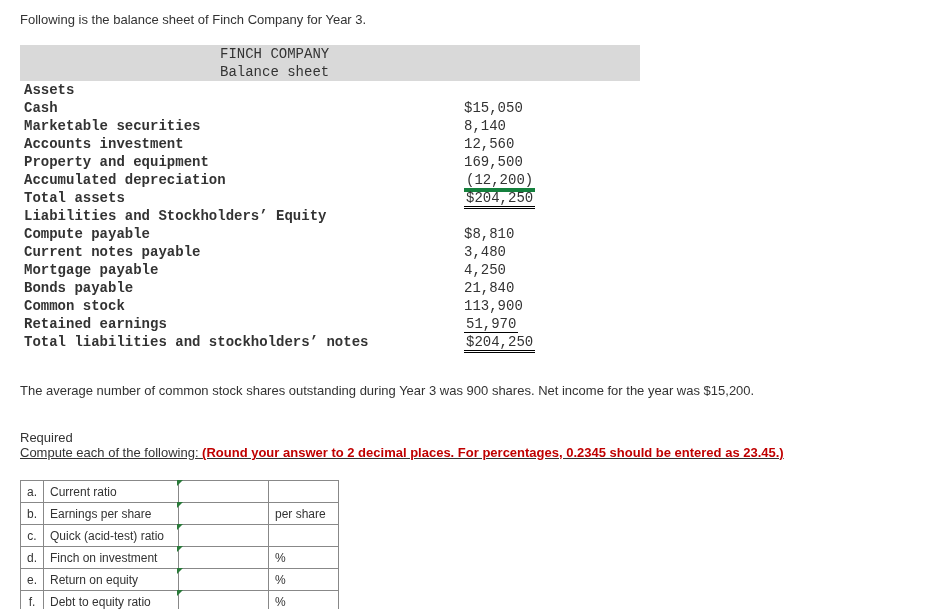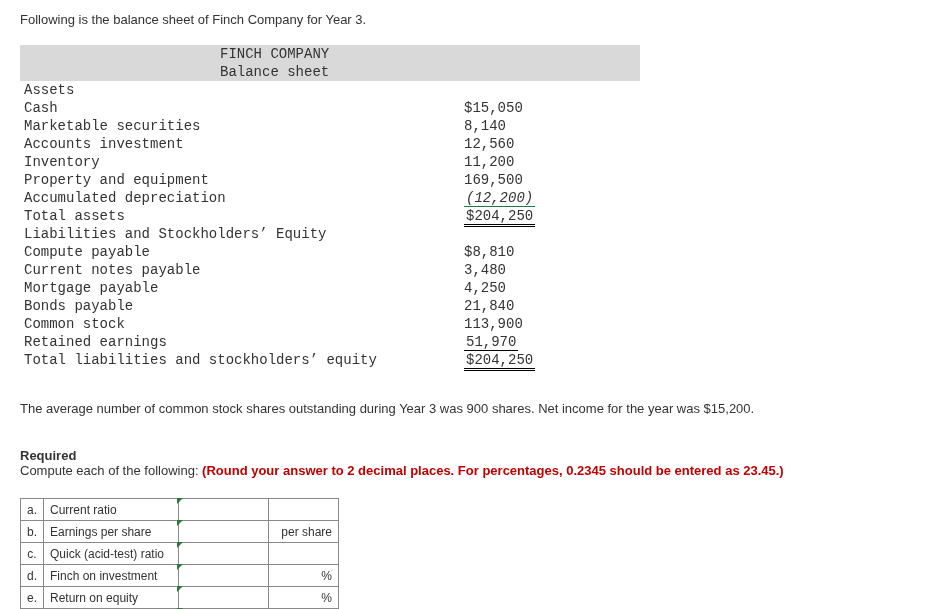--- a/index.html
+++ b/index.html
@@ -21,26 +21,26 @@
     }
     .balance-sheet td { padding: 1px 4px; }
     .bs-header-row td {
       background: #d9d9d9;
     }
     .bs-header {
       text-align: left;
       padding-left: 200px !important;
     }
     .bs-section { font-weight: normal; }
-    .bs-label { padding-left: 4px !important; }
+    .bs-label { padding-left: 4px !important; font-weight: bold; }
     .bs-value { text-align: left; padding-right: 50px !important; width: 180px; }
     .double-bottom { border-bottom: 3px double #000; }
     .after-text { margin: 32px 0; }
-    .required-label { font-weight: bold; margin-top: 12px; }
-    .required-text { margin-bottom: 6px; }
+    .required-label { font-weight: normal; margin-top: 12px; }
+    .required-text { margin-bottom: 6px; text-decoration: underline; }
     .red-bold { color: #c00000; font-weight: bold; }
     .answer-table {
       border-collapse: collapse;
       margin-top: 20px;
       font-size: 12px;
     }
     .answer-table td {
       border: 1px solid #888;
       padding: 3px 6px;
       height: 22px;
@@ -54,21 +54,21 @@
     }
     .col-input::after {
       content: '';
       position: absolute;
       top: -1px;
       left: -2px;
       width: 0; height: 0;
       border-left: 6px solid #2a7a3a;
       border-bottom: 6px solid transparent;
     }
-    .col-unit { width: 70px; padding-left: 6px; text-align: right; }
+    .col-unit { width: 70px; padding-left: 6px; }
     .input-field {
       width: 100%;
       border: none;
       outline: none;
       font-size: 12px;
       background: transparent;
     }
   </style>
 </head>
 <body>
@@ -93,30 +93,26 @@
       </tr>
   <tr>
         <td class="bs-label">Marketable securities</td>
         <td class="bs-value">8,140</td>
       </tr>
   <tr>
         <td class="bs-label">Accounts investment</td>
         <td class="bs-value">12,560</td>
       </tr>
   <tr>
-        <td class="bs-label">Inventory</td>
-        <td class="bs-value">11,200</td>
-      </tr>
-  <tr>
         <td class="bs-label">Property and equipment</td>
         <td class="bs-value">169,500</td>
       </tr>
   <tr>
         <td class="bs-label">Accumulated depreciation</td>
-        <td class="bs-value"><span style="border-bottom:1px solid #15803d; padding:0 2px;font-style:italic;">(12,200)</span></td>
+        <td class="bs-value"><span style="border-bottom:4px solid #15803d; padding:0 2px;">(12,200)</span></td>
       </tr>
   <tr>
         <td class="bs-label">Total assets</td>
         <td class="bs-value"><span class="double-bottom" style="padding:0 2px;">$204,250</span></td>
       </tr>
   <tr>
         <td class="bs-label bs-section">Liabilities and Stockholders’ Equity</td>
         <td class="bs-value"></td>
       </tr>
   <tr>
@@ -137,21 +133,21 @@
       </tr>
   <tr>
         <td class="bs-label">Common stock</td>
         <td class="bs-value">113,900</td>
       </tr>
   <tr>
         <td class="bs-label">Retained earnings</td>
         <td class="bs-value"><span style="border-bottom:1px solid #000; padding:0 2px;">51,970</span></td>
       </tr>
   <tr>
-        <td class="bs-label">Total liabilities and stockholders’ equity</td>
+        <td class="bs-label">Total liabilities and stockholders’ notes</td>
         <td class="bs-value"><span class="double-bottom" style="padding:0 2px;">$204,250</span></td>
       </tr>
 </tbody>
   </table>
 
 <p class="after-text">The average number of common stock shares outstanding during Year 3 was 900 shares. Net income for the year was $15,200.</p>
 
 <p class="required-label">Required</p>
 <p class="required-text">
   <span>Compute each of the following: </span><span class="red-bold">(Round your answer to 2 decimal places. For percentages, 0.2345 should be entered as 23.45.)</span>

